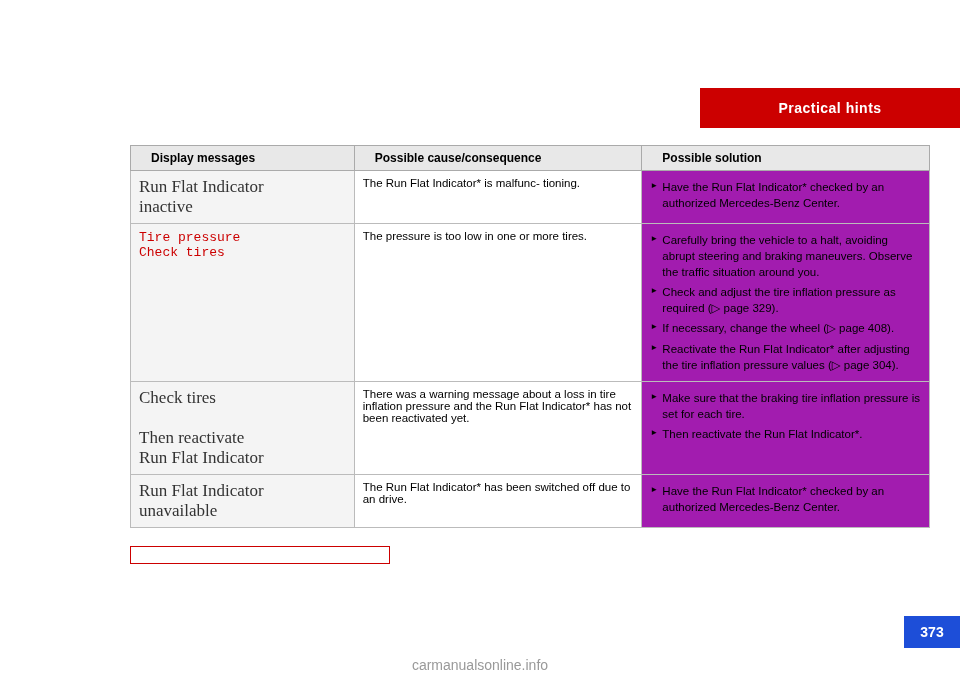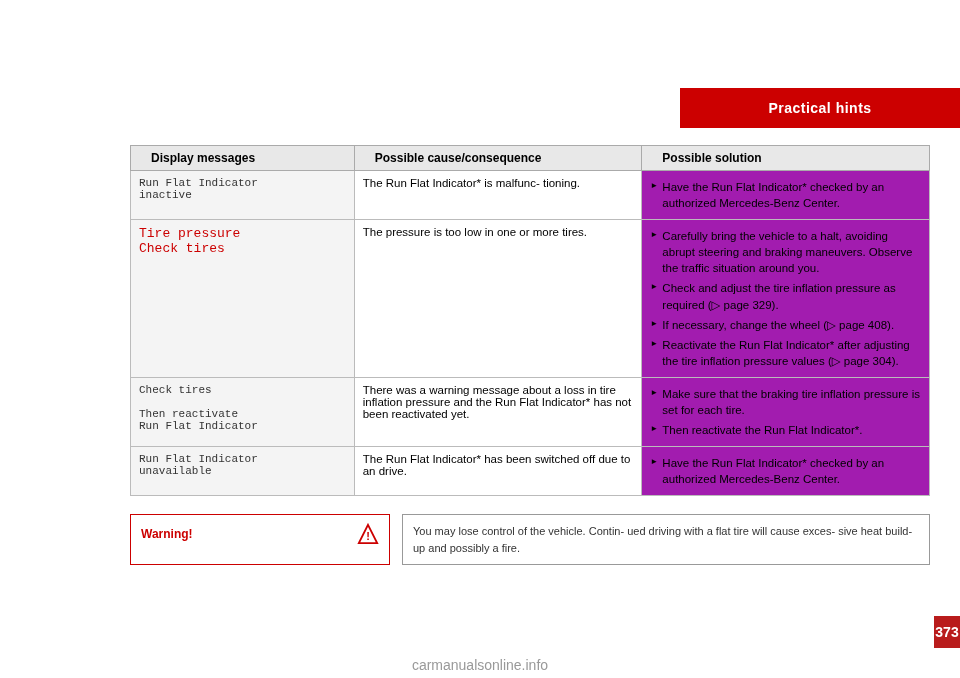--- a/index.html
+++ b/index.html
@@ -12,44 +12,44 @@
       font-size: 13px;
       overflow: hidden;
       position: relative;
     }
 
     
     .header-bar {
       position: absolute;
       top: 88px;
       right: 0;
-      width: 280px;
+      width: 260px;
       height: 40px;
       background: #cc0000;
       display: flex;
       align-items: center;
       justify-content: center;
       margin-left: 47px;
     }
 
     .header-title {
       color: #ffffff;
       font-weight: bold;
       font-size: 14px;
       letter-spacing: 0.5px;
     }
 
     
     .page-number-box {
       position: absolute;
       bottom: 30px;
       right: 0;
-      width: 26px;
+      width: 56px;
       height: 32px;
-      background: #b91c1c;
+      background: #1d4ed8;
       display: flex;
       align-items: center;
       justify-content: center;
     }
 
     .page-number {
       color: #ffffff;
       font-weight: bold;
       font-size: 14px;
     }
@@ -97,22 +97,22 @@
       width: 36%;
       background: #ffffff;
     }
 
     .col-solution {
       width: 36%;
       background: #a21caf;
     }
 
     .display-code {
-      font-family: Liberation Mono, monospace;
-      font-size: 11px;
+      font-family: Liberation Serif, serif;
+      font-size: 17px;
       color: #333;
     }
 
     .display-code-red {
       font-family: 'Courier New', monospace;
       font-size: 13px;
       color: #cc0000;
     }
 
     .bullet-list {
@@ -269,29 +269,18 @@
             <ul class="bullet-list">
               <li>Have the Run Flat Indicator* checked by an authorized Mercedes-Benz Center.</li>
             </ul>
           </td>
         </tr>
       </tbody>
   </table>
 
   <div class="warning-area">
     <div class="warning-box">
-      <div class="warning-header">
-        <span class="warning-title">Warning!</span>
-
-        <svg class="warning-icon" viewBox="0 0 24 24" xmlns="http://www.w3.org/2000/svg">
-          <polygon points="12,2 22,22 2,22" fill="none" stroke="#cc0000" stroke-width="2"></polygon>
-          <text x="12" y="19" text-anchor="middle" font-size="12" fill="#cc0000" font-weight="bold">!</text>
-        </svg>
-      </div>
     </div>
-    <div class="continuation-box">You may lose control of the vehicle. Contin-
-ued driving with a flat tire will cause exces-
-sive heat build-up and possibly a fire.</div>
   </div>
 
 </div>
 
 <div class="watermark">carmanualsonline.info</div>
 
 </body></html>

